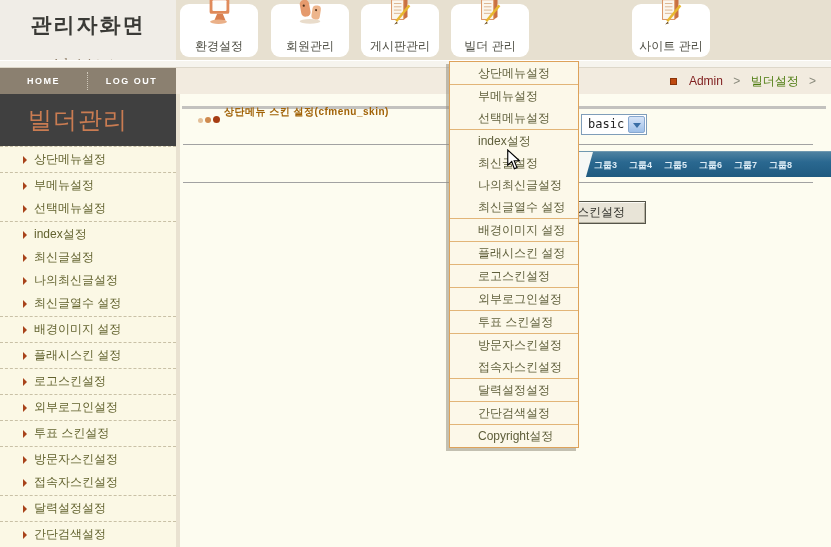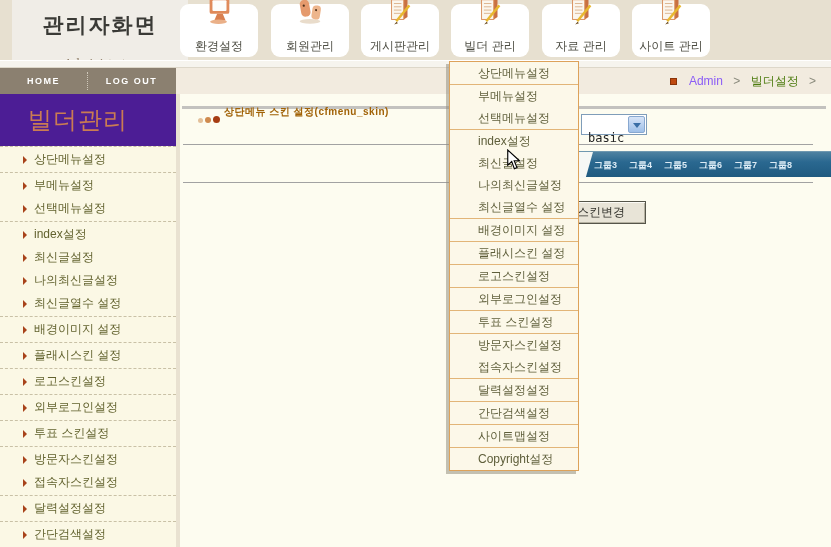--- a/index.html
+++ b/index.html
@@ -4,61 +4,61 @@
 <style>
   * { margin:0; padding:0; box-sizing:border-box; }
   html,body { width:831px; height:547px; }
   body {
     position:relative; overflow:hidden;
     font-family:"Liberation Sans",sans-serif;
     background:#fdfcf0;
   }
   
   #header { position:absolute; left:0; top:0; width:831px; height:60px; background:#e7e0d0; }
-  #logo { position:absolute; left:12px; top:0; width:176px; height:60px; background:#f0ede7; text-align:center; padding-top:11px; }
+  #logo { position:absolute; left:0; top:0; width:176px; height:60px; background:#f0ede7; text-align:center; padding-top:11px; }
   #logo-title { font-size:21px; font-weight:bold; color:#3a3a36; letter-spacing:2px; }
   #logo-sub { font-family:"Liberation Serif",serif; font-size:13px; color:#8d7c66; margin-top:16px; }
   .tool-btn { position:absolute; top:4px; width:78px; height:53px; background:#fff; border-radius:9px;
     display:flex; flex-direction:column; align-items:center; justify-content:flex-end; padding-bottom:3px; cursor:pointer;gap:13px; }
   .tool-btn .ticon { height:33px; display:flex; align-items:flex-end; }
   .tool-btn .tlabel { font-size:12px; color:#4c4c42; line-height:15px; white-space:nowrap; }
   
   #strip { position:absolute; left:0; top:60px; width:831px; height:8px; background:#f6f4ee; border-top:1px solid #fff; border-bottom:1px solid #ddd7c9; }
   
   #nav-left { position:absolute; left:0; top:68px; width:176px; height:26px; background:#8b8070; }
   .nav-link { position:absolute; top:0; width:87px; text-align:center; line-height:26px; font-size:9px; font-weight:bold; letter-spacing:1.5px; color:#fff; cursor:pointer; }
   #nav-home { left:0; }
   #nav-logout { left:88px; }
   #nav-div { position:absolute; left:87px; top:4px; height:18px; border-left:1px dotted #cfc8ba; }
   #nav-right { position:absolute; left:176px; top:68px; width:655px; height:26px; background:#f2ebdf; }
   #breadcrumb { position:absolute; right:8px; top:0; line-height:26px; font-size:12px; color:#55554b; white-space:nowrap; }
   .bc-bullet { display:inline-block; width:7px; height:7px; background:#c04a10; border:1px solid #8a3408; margin-right:9px; vertical-align:middle; }
-  .bc-admin { color:#8b5cf6; margin-right:7px; cursor:pointer; }
+  .bc-admin { color:#7f1d1d; margin-right:7px; cursor:pointer; }
   .bc-sep { color:#8a8a7c; margin-right:7px; }
   .bc-section { color:#4d7c0f; margin-right:7px; cursor:pointer; }
   
   #sidebar { position:absolute; left:0; top:94px; width:180px; height:453px; background:#fbf8e5; border-right:4px solid #e9e2d1; }
-  #sidebar-title-wrap { background:#4c1d95; height:52px; display:flex; align-items:center; padding-left:28px; }
+  #sidebar-title-wrap { background:#404040; height:52px; display:flex; align-items:center; padding-left:28px; }
   #sidebar-title { font-size:24px; color:#ca7c52; letter-spacing:1px; }
   #side-menu { border-top:1px dashed #c9c1a6; }
   .side-group { border-bottom:1px dashed #c9c1a6; padding:1px 0; }
   .side-item { position:relative; height:23px; line-height:23px; padding-left:34px; font-size:12px; color:#62622e; cursor:pointer; white-space:nowrap; }
   .tri { position:absolute; left:23px; top:8px; width:0; height:0; border-left:4px solid #a8431a; border-top:4px solid transparent; border-bottom:4px solid transparent; }
   
   #content { position:absolute; left:180px; top:94px; width:651px; height:453px; background:#fdfcf0; }
   #rule-thick { position:absolute; left:2px; top:12px; width:644px; height:3px; background:#c3c2bf; }
   #title-dots { position:absolute; left:18px; top:15px; }
   #title-dots i { display:inline-block; border-radius:50%; margin-right:2px; }
   #title-dots .d1 { width:5px; height:5px; background:#e3c09a; }
   #title-dots .d2 { width:6px; height:6px; background:#cf8a4e; }
   #title-dots .d3 { width:7px; height:7px; background:#a63c12; }
   #main-title { position:absolute; left:44px; top:11px; font-size:10px; font-weight:bold; color:#a16207; letter-spacing:.5px; }
   
   #skin-select { position:absolute; left:401px; top:20px; width:66px; height:21px; background:#fff; border:1px solid #7f9db9; cursor:pointer; }
-  #skin-select .sel-value { position:absolute; left:6px; top:16px; font-family:"DejaVu Sans Mono",monospace; font-size:12px; color:#222; }
+  #skin-select .sel-value { position:absolute; left:6px; top:2px; font-family:"DejaVu Sans Mono",monospace; font-size:12px; color:#222; }
   .sel-arrow { position:absolute; right:1px; top:1px; width:17px; height:17px; border:1px solid #88a8d0; border-radius:2px; background:linear-gradient(#d7e4f7,#9fc0e8); }
   .sel-arrow::after { content:""; position:absolute; left:4px; top:6px; border-left:4px solid transparent; border-right:4px solid transparent; border-top:5px solid #3a6ea5; }
   .rule-thin { position:absolute; left:3px; width:630px; height:1px; background:#a2a2a2; }
   #rule-a { top:50px; } #rule-b { top:88px; }
   
   #preview-bar { position:absolute; left:320px; top:57px; width:486px; height:26px;
     background:linear-gradient(#4f82a1,#2a6890 40%,#1f5a80); border-radius:3px 10px 10px 3px; border-top:1px solid #6f98b0; }
   #preview-tab { position:absolute; left:70px; top:0; width:23px; height:26px; background:#f6f8f5; clip-path:polygon(32% 0,100% 0,68% 100%,0 100%); }
   .pv-label { position:absolute; top:0; width:35px; height:26px; line-height:26px; text-align:center; font-size:9px; font-weight:bold; color:#dcebf5; }
   
@@ -131,32 +131,20 @@
         <path d="M8 4 l4 -2.5 h13 v21 l-4 2.5 H8 z" fill="#c97040"></path>
         <rect x="8" y="4" width="13" height="21" fill="#fbf6ee" stroke="#d9915e"></rect>
         <path d="M10.5 8 h8 M10.5 11.5 h8 M10.5 15 h8 M10.5 18.5 h8" stroke="#dcb38d" stroke-width="1"></path>
         <path d="M13 27 L27 10" stroke="#e8b830" stroke-width="2.6"></path>
         <path d="M13.4 27.5 l-2.6 3 4 -1.4 z" fill="#6a4a20"></path>
       </svg>
     </span>
     <span class="tlabel">빌더 관리</span>
   </div>
 
-  <div class="tool-btn" style="left:542px">
-    <span class="ticon">
-      <svg width="32" height="30" viewBox="0 0 34 32">
-        <path d="M8 4 l4 -2.5 h13 v21 l-4 2.5 H8 z" fill="#c97040"></path>
-        <rect x="8" y="4" width="13" height="21" fill="#fbf6ee" stroke="#d9915e"></rect>
-        <path d="M10.5 8 h8 M10.5 11.5 h8 M10.5 15 h8 M10.5 18.5 h8" stroke="#dcb38d" stroke-width="1"></path>
-        <path d="M13 27 L27 10" stroke="#e8b830" stroke-width="2.6"></path>
-        <path d="M13.4 27.5 l-2.6 3 4 -1.4 z" fill="#6a4a20"></path>
-      </svg>
-    </span>
-    <span class="tlabel">자료 관리</span>
-  </div>
 
   <div class="tool-btn" style="left:632px">
     <span class="ticon">
       <svg width="32" height="30" viewBox="0 0 34 32">
         <path d="M8 4 l4 -2.5 h13 v21 l-4 2.5 H8 z" fill="#c97040"></path>
         <rect x="8" y="4" width="13" height="21" fill="#fbf6ee" stroke="#d9915e"></rect>
         <path d="M10.5 8 h8 M10.5 11.5 h8 M10.5 15 h8 M10.5 18.5 h8" stroke="#dcb38d" stroke-width="1"></path>
         <path d="M13 27 L27 10" stroke="#e8b830" stroke-width="2.6"></path>
         <path d="M13.4 27.5 l-2.6 3 4 -1.4 z" fill="#6a4a20"></path>
       </svg>
@@ -246,21 +234,21 @@
     <span class="pv-label" style="left:88px">그룹3</span>
     <span class="pv-label" style="left:123px">그룹4</span>
     <span class="pv-label" style="left:158px">그룹5</span>
     <span class="pv-label" style="left:193px">그룹6</span>
     <span class="pv-label" style="left:228px">그룹7</span>
     <span class="pv-label" style="left:263px">그룹8</span>
   </div>
 
   <div id="rule-b" class="rule-thin"></div>
 
-  <div id="change-btn">스킨변경</div>
+  <div id="change-btn">스킨설정</div>
 </div>
 
 <div id="dropdown">
   <div class="menu-group">
     <div class="menu-item">상단메뉴설정</div>
   </div>
   <div class="menu-group">
     <div class="menu-item">부메뉴설정</div>
     <div class="menu-item">선택메뉴설정</div>
   </div>
@@ -287,23 +275,20 @@
   </div>
   <div class="menu-group">
     <div class="menu-item">방문자스킨설정</div>
     <div class="menu-item">접속자스킨설정</div>
   </div>
   <div class="menu-group">
     <div class="menu-item">달력설정설정</div>
   </div>
   <div class="menu-group">
     <div class="menu-item">간단검색설정</div>
-  </div>
-  <div class="menu-group">
-    <div class="menu-item">사이트맵설정</div>
   </div>
   <div class="menu-group">
     <div class="menu-item">Copyright설정</div>
   </div>
 </div>
 
 <span id="cursor">
   <svg width="15" height="22" viewBox="0 0 13 21">
     <path d="M1 1 L1 15.5 L4.8 12 L7.3 18.8 L9.8 17.8 L7.2 11.2 L12.2 11.2 Z" fill="#fff" stroke="#000" stroke-width="1.1"></path>
   </svg>

